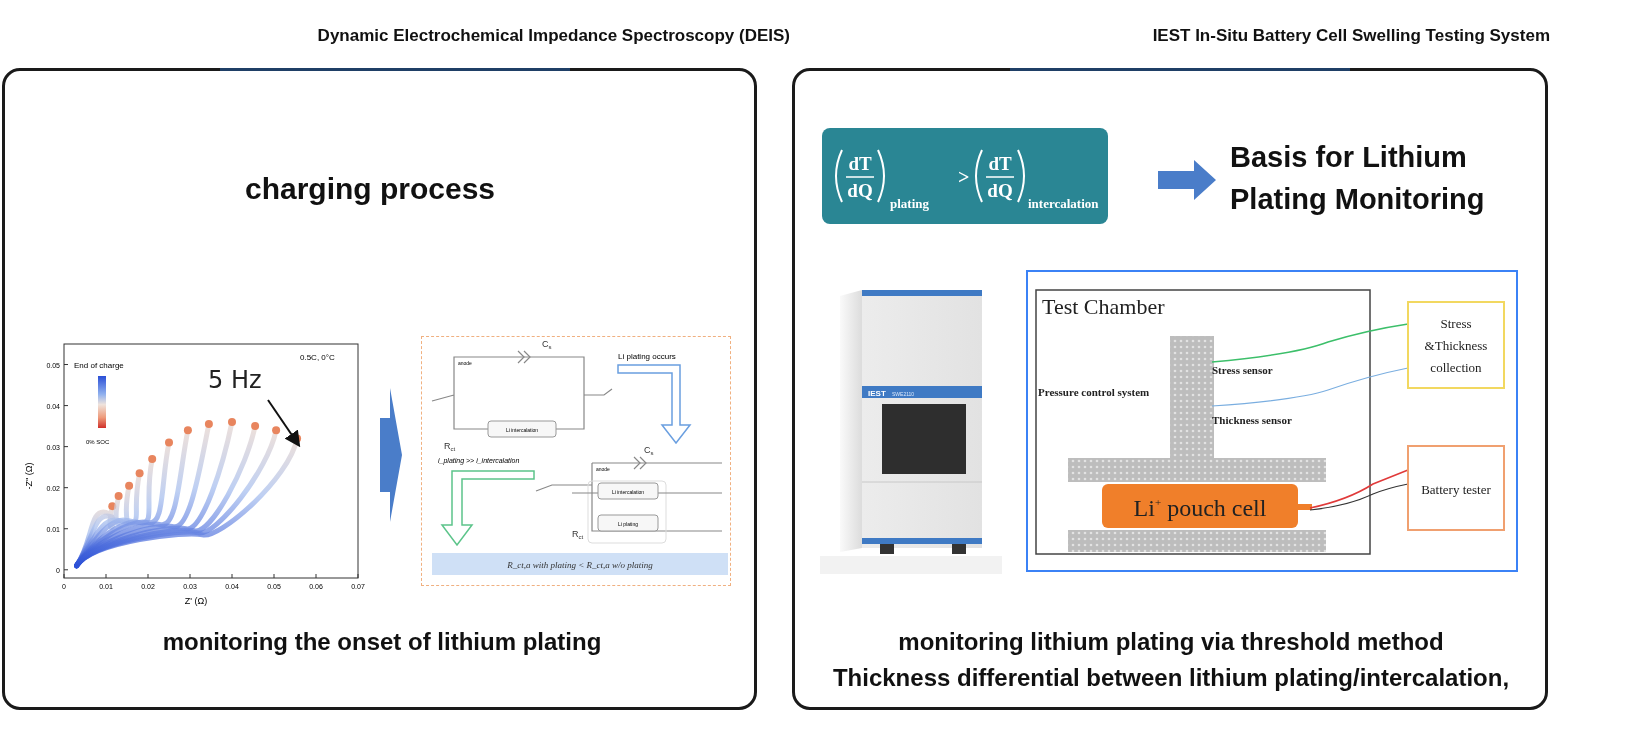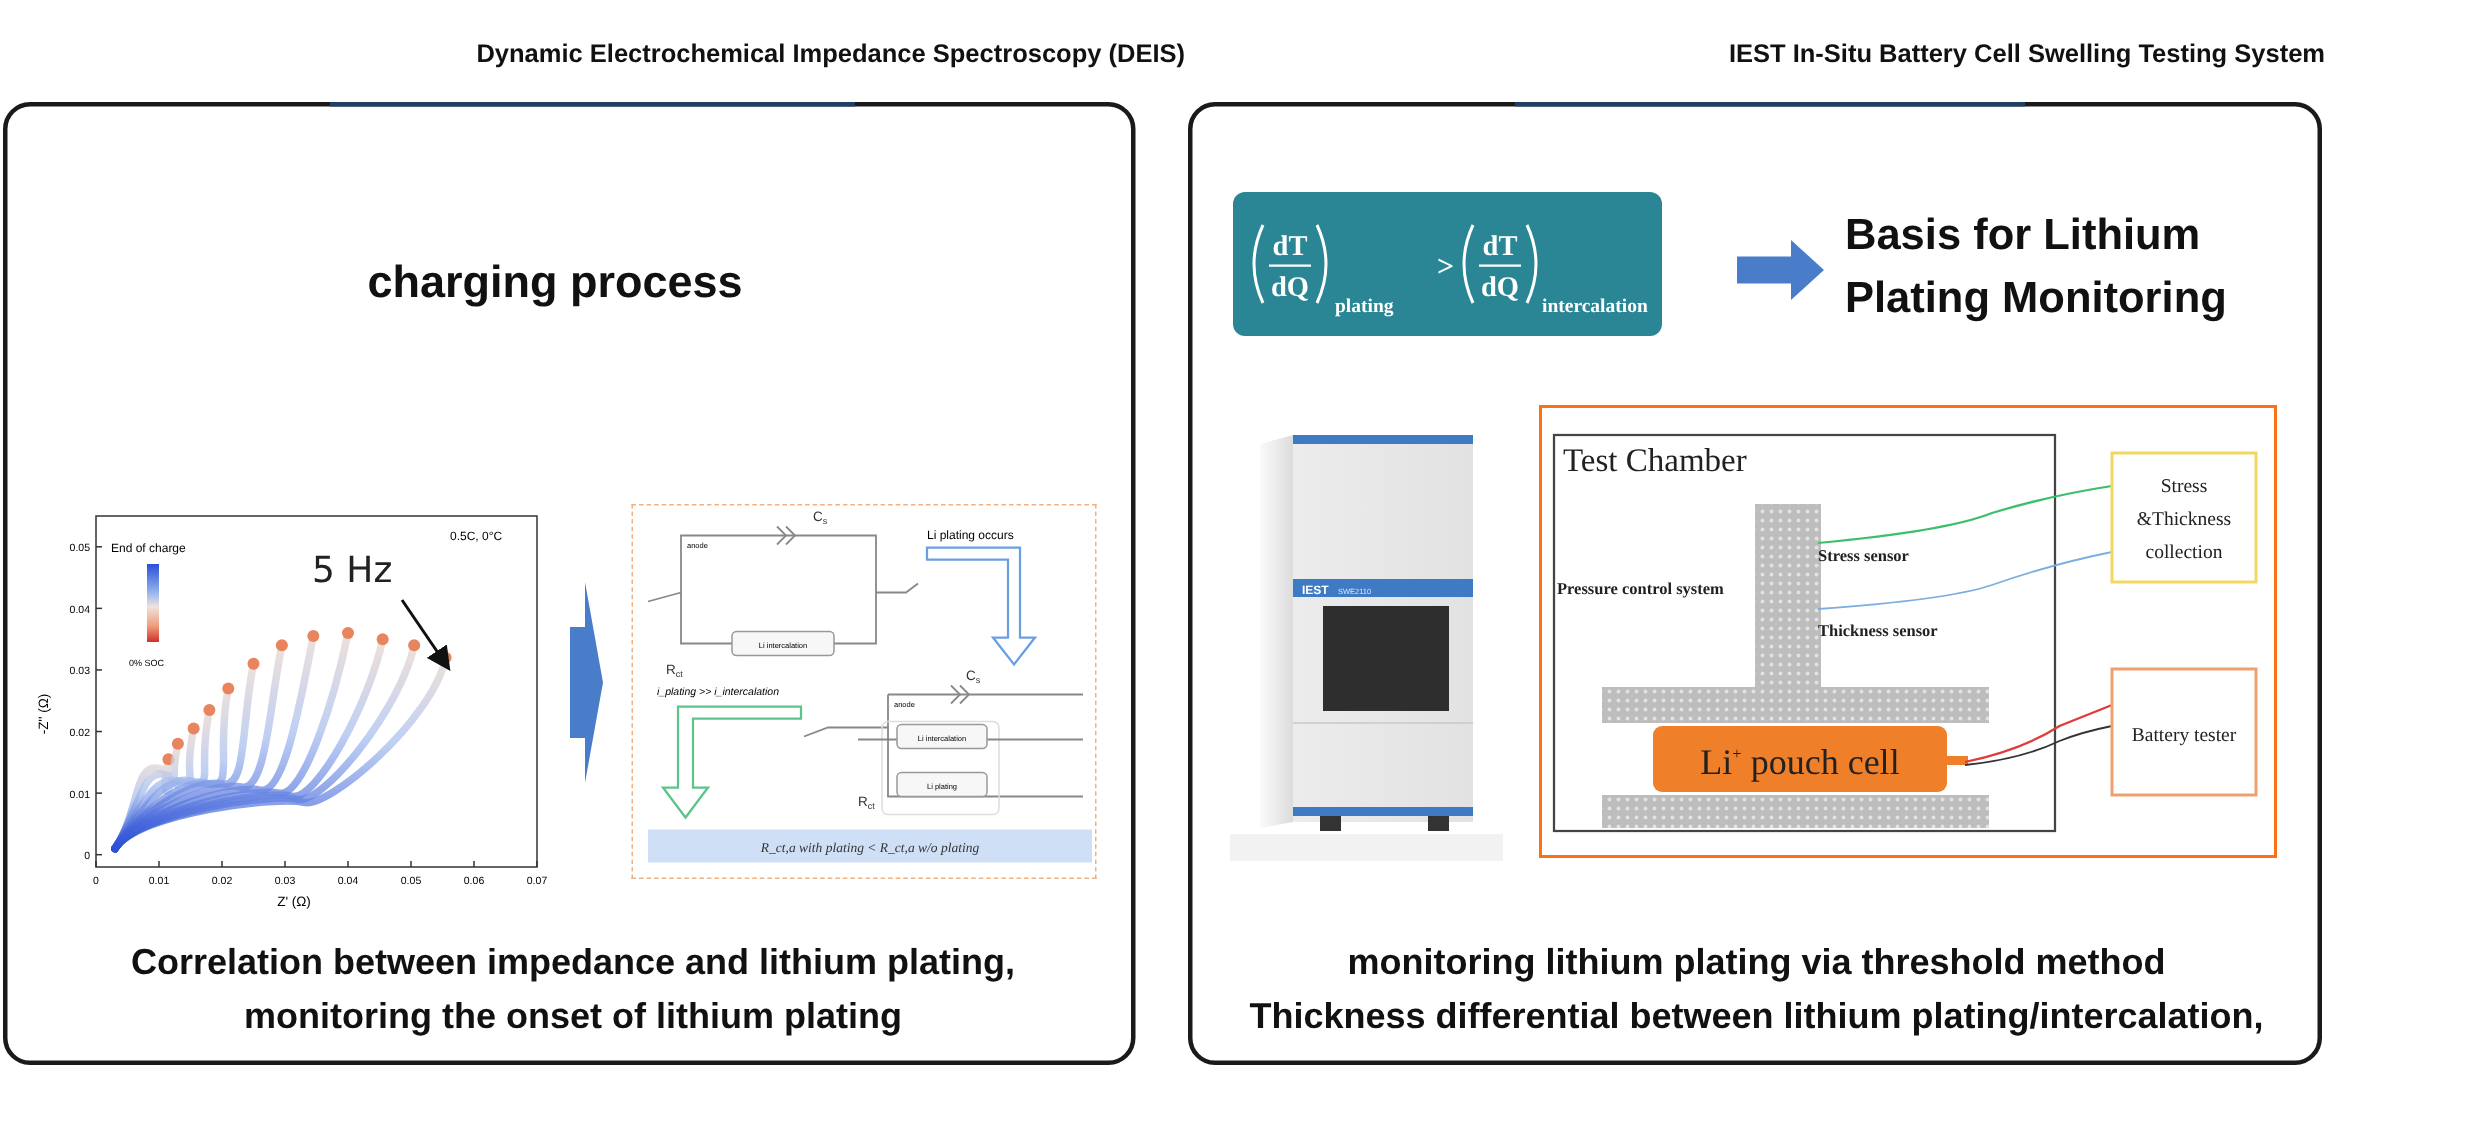--- a/index.html
+++ b/index.html
@@ -152,21 +152,20 @@
     <text x="206" y="157" class="tiny" text-anchor="middle" style="font-size:5px">Li intercalation</text>
     <text x="206" y="189" class="tiny" text-anchor="middle" style="font-size:5px">Li plating</text>
     <text x="150" y="200" class="tiny" style="font-size:9px;fill:#333"><tspan>R</tspan><tspan dy="2" style="font-size:6px">ct</tspan></text>
 
     <rect x="10" y="216" width="296" height="22" fill="#cfe0f6"></rect>
     <text x="158" y="231" text-anchor="middle" class="serif" style="font-size:9px;font-style:italic;fill:#333">R_ct,a with plating &lt; R_ct,a w/o plating</text>
   </svg>
 </div>
 
 <div class="abs caption" style="left:12px;top:624px;width:740px;">
-  <div>Correlation between impedance and lithium plating,</div>
   <div>monitoring the onset of lithium plating</div>
 </div>
 
 <div class="abs section-title" style="left:830px;top:26px;width:720px;">IEST In-Situ Battery Cell Swelling Testing System</div>
 
 <div class="abs panel" style="left:792px;top:68px;width:756px;height:642px;"></div>
 <div class="abs panel-topline" style="left:1010px;top:68px;width:340px;"></div>
 
 <div class="abs formula-box" style="left:822px;top:128px;width:286px;height:96px;">
   <svg width="286" height="96" xmlns="http://www.w3.org/2000/svg" class="serif" style="position:absolute;left:0;top:0;font-family:'Liberation Serif',serif;font-weight:bold;">
@@ -213,21 +212,21 @@
   <rect x="42" y="100" width="120" height="12" fill="#3f7ac4"></rect>
   <text x="48" y="110" fill="#fff" style="font-family:'Liberation Sans',sans-serif;font-size:8px;font-weight:bold">IEST</text>
   <text x="72" y="110" fill="#dbe8fa" style="font-family:'Liberation Sans',sans-serif;font-size:5px">SWE2110</text>
   <rect x="62" y="118" width="84" height="70" fill="#2e2e2e"></rect>
   <line x1="42" y1="196" x2="162" y2="196" stroke="#c8c8c8"></line>
   <rect x="42" y="252" width="120" height="6" fill="#3f7ac4"></rect>
   <rect x="60" y="258" width="14" height="10" fill="#333"></rect>
   <rect x="132" y="258" width="14" height="10" fill="#333"></rect>
 </svg>
 
-<div class="abs" style="left:1026px;top:270px;width:492px;height:302px;border:2px solid #f97316;box-sizing:border-box;background:#fff;">
+<div class="abs" style="left:1026px;top:270px;width:492px;height:302px;border:2px solid #3b82f6;box-sizing:border-box;background:#fff;">
   <svg width="488" height="298" xmlns="http://www.w3.org/2000/svg" style="position:absolute;left:0;top:0;">
     <defs>
       <pattern id="hatch" width="6" height="6" patternUnits="userSpaceOnUse">
         <rect width="6" height="6" fill="#bdbdbd"></rect>
         <circle cx="3" cy="3" r="1.3" fill="#e2e2e2"></circle>
       </pattern>
     </defs>
     <rect x="8" y="18" width="334" height="264" fill="none" stroke="#444" stroke-width="1.5"></rect>
     <text x="14" y="42" style="font-family:'Liberation Serif',serif;font-size:22px;fill:#222">Test Chamber</text>
     <rect x="142" y="64" width="44" height="122" fill="url(#hatch)"></rect>

